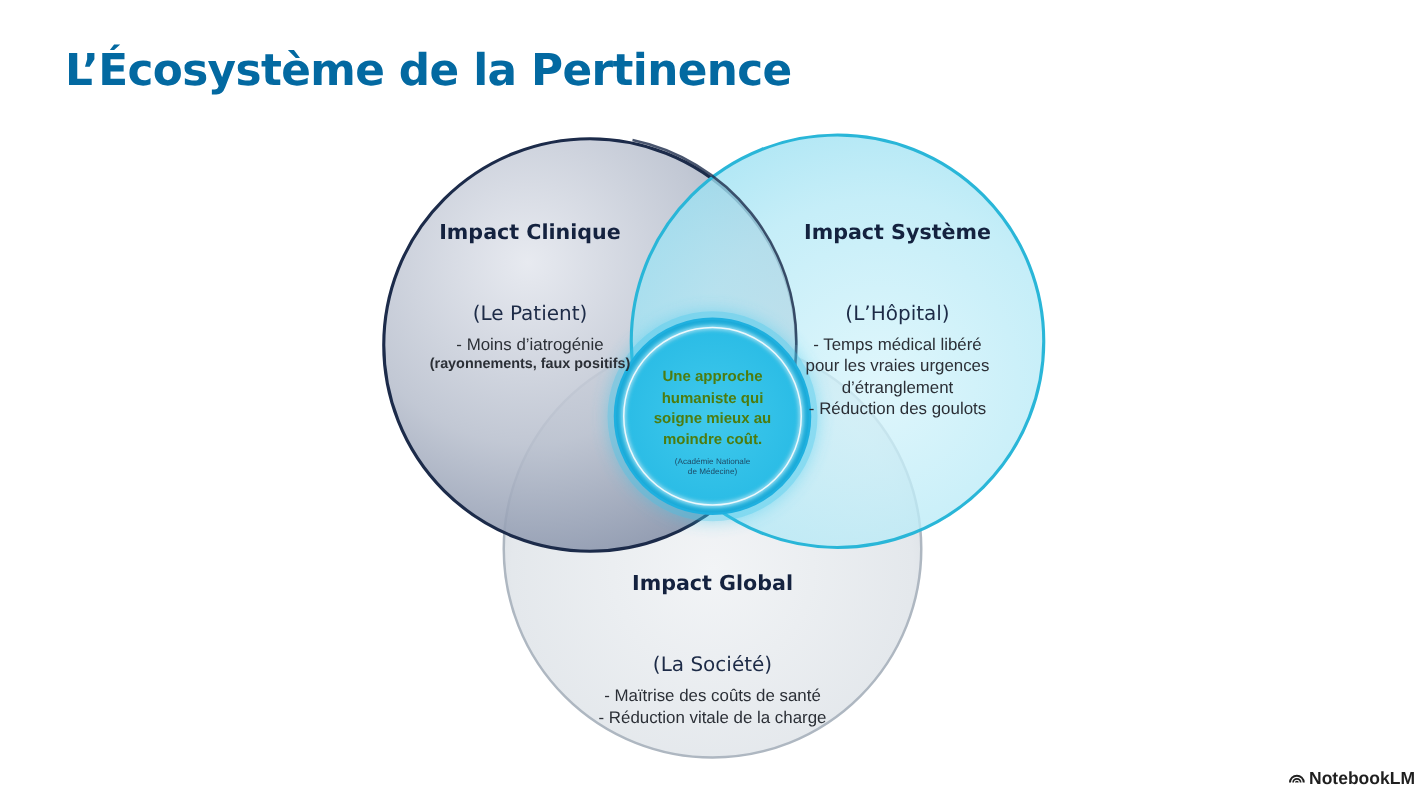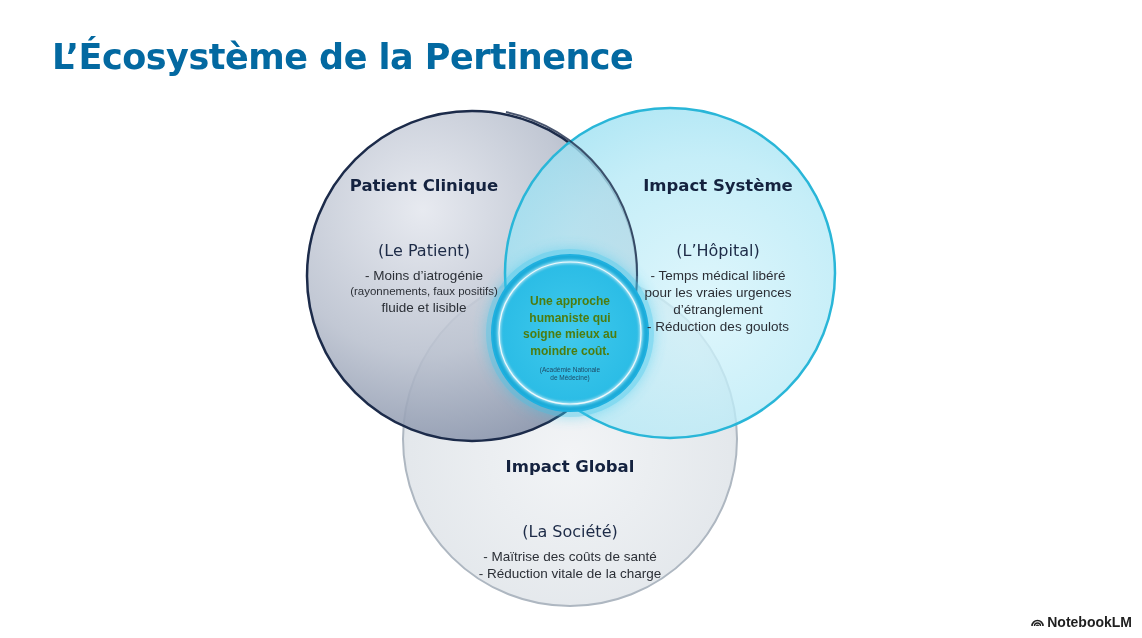--- a/index.html
+++ b/index.html
@@ -55,20 +55,21 @@
   }
   .bullet {
     font-family: "Liberation Sans", sans-serif;
     font-size: 13.5px;
     line-height: 17px;
     color: #2b2f36;
   }
   .bullet.small {
     font-size: 11.5px;
     line-height: 15px;
+    font-weight: bold;
   }
   .center-text {
     position: absolute;
     left: 500px;
     top: 293px;
     width: 140px;
     text-align: center;
   }
   .center-quote {
     font-family: Liberation Sans, sans-serif;
@@ -147,25 +148,24 @@
   <path d="M 506 112 A 165 165 0 0 1 637 276" fill="none" stroke="#1c2b4a" stroke-width="2" opacity="0.8"></path>
   <path d="M 570 408 A 165 165 0 0 0 637 276" fill="none" stroke="#1c2b4a" stroke-width="2" opacity="0.7"></path>
 
   <circle cx="570" cy="333" r="84" fill="#38c6ec" opacity="0.45" filter="url(#glow)"></circle>
   <circle cx="570" cy="333" r="78" fill="url(#gCenter)" stroke="#1fb0df" stroke-width="2"></circle>
   <circle cx="570" cy="333" r="71" fill="none" stroke="#e8fbff" stroke-width="2.5" opacity="0.9" filter="url(#soft)"></circle>
   <circle cx="570" cy="333" r="71" fill="none" stroke="#ffffff" stroke-width="1.2" opacity="0.85"></circle>
 </svg>
 
 <div class="text-block" style="left:334px; top:175px; width:180px;">
-  <div class="heading">Patient Clinique</div>
+  <div class="heading">Impact Clinique</div>
   <div class="subheading">(Le Patient)</div>
   <div class="bullet">- Moins d’iatrogénie</div>
   <div class="bullet small">(rayonnements, faux positifs)</div>
-  <div class="bullet">fluide et lisible</div>
 </div>
 
 <div class="text-block" style="left:628px; top:175px; width:180px;">
   <div class="heading">Impact Système</div>
   <div class="subheading">(L’Hôpital)</div>
   <div class="bullet">- Temps médical libéré</div>
   <div class="bullet">pour les vraies urgences</div>
   <div class="bullet">d’étranglement</div>
   <div class="bullet">- Réduction des goulots</div>
 </div>

